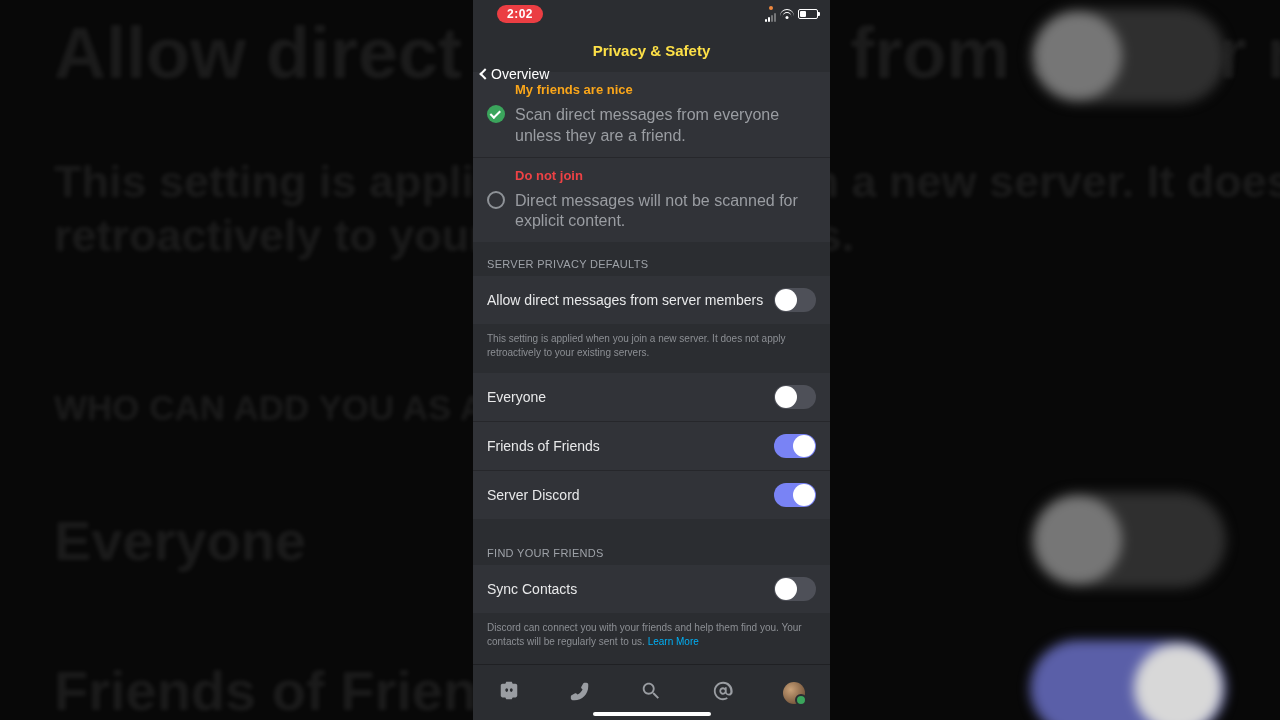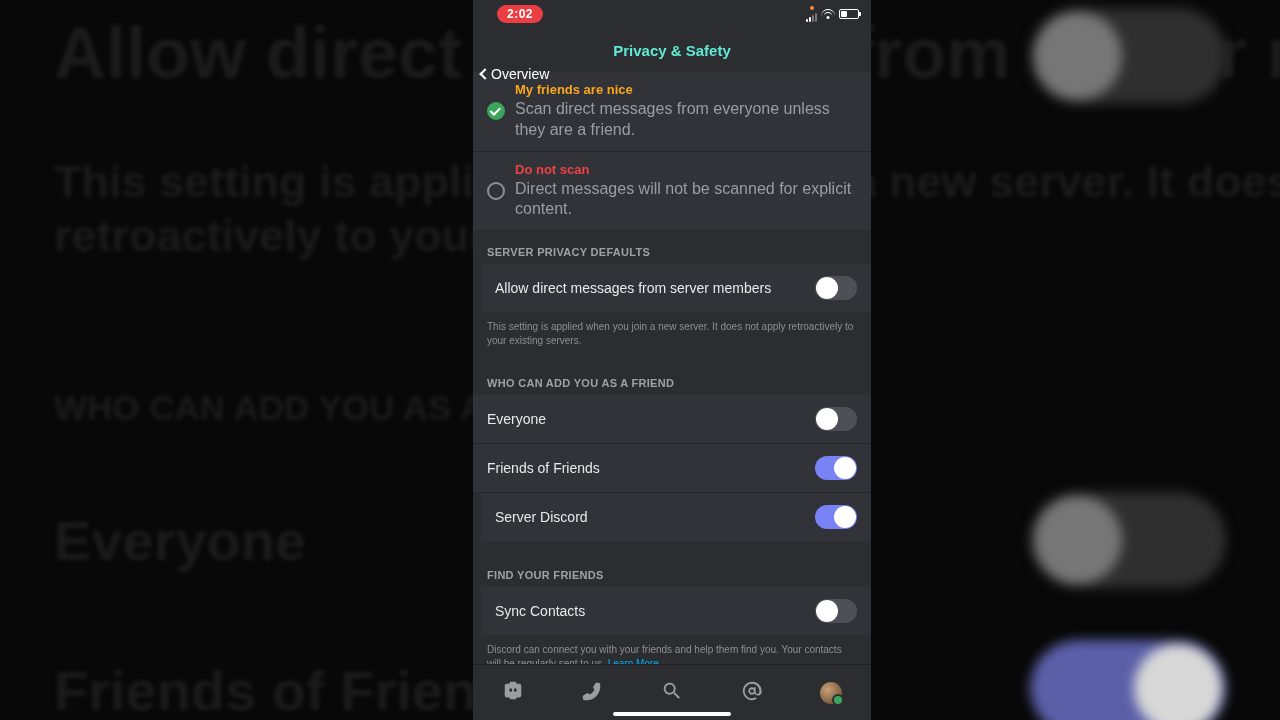--- a/index.html
+++ b/index.html
@@ -5,54 +5,54 @@
   * { margin: 0; padding: 0; box-sizing: border-box; -webkit-font-smoothing: antialiased; }
   html, body { width: 1280px; height: 720px; overflow: hidden; font-family: -apple-system, "Helvetica Neue", Arial, sans-serif; background: #000; color: #dcddde; }
   .bg { position: absolute; inset: 0; background: #080808; overflow: hidden; }
   .bg-text { position: absolute; left: 54px; color: rgba(255,255,255,0.08); font-weight: 600; white-space: nowrap; filter: blur(2px); }
   .bg-title { font-size: 72px; }
   .bg-sub  { font-size: 45px; }
   .bg-sec  { font-size: 35px; }
   .bg-item { font-size: 56px; }
   .bg-toggle { position: absolute; filter: blur(6px); border-radius: 60px; }
   .bg-toggle .knob { position: absolute; width: 88px; height: 88px; border-radius: 50%; background: #767676; }
-  .phone { position: absolute; left: 473px; top: 0; width: 398px; height: 720px; background: #2b2d31; display: flex; flex-direction: column; }
+  .phone { position: absolute; left: 473px; top: 0; width: 357px; height: 720px; background: #2b2d31; display: flex; flex-direction: column; }
   .status-bar { height: 28px; flex: none; display: flex; align-items: center; justify-content: space-between; padding: 0 12px 0 24px; font-size: 12px; color: #fff; }
   .rec-pill { background: #eb3e43; padding: 2px 10px; border-radius: 11px; font-weight: 600; font-size: 12px; letter-spacing: 0.5px; }
   .status-right { display: flex; align-items: center; gap: 4px; }
   .dot-orange { width: 4px; height: 4px; border-radius: 50%; background: #f0883e; margin-bottom: 2px; }
   .signal { display: flex; align-items: flex-end; gap: 1px; height: 10px; }
   .signal span { width: 2px; background: #fff; border-radius: 1px; }
   .signal span:nth-child(1){height:3px}
   .signal span:nth-child(2){height:5px}
   .signal span:nth-child(3){height:7px;opacity:.35}
   .signal span:nth-child(4){height:9px;opacity:.35}
   .battery { width: 20px; height: 10px; border: 1px solid #fff; border-radius: 2px; position: relative; }
   .battery::after { content:""; position:absolute; right:-3px; top:2px; width:2px; height:4px; background:#fff; border-radius:0 1px 1px 0; }
   .battery .fill { position:absolute; left:1px; top:1px; bottom:1px; width:35%; background:#fff; border-radius:1px; }
   .nav-bar { height: 44px; flex:none; display:flex; align-items:center; position:relative; }
   .back { position:absolute; left:8px; display:flex; align-items:center; gap:2px; color:#fff; font-size:14px;margin-top:48px; }
   .chev { width:8px; height:8px; border-left:2px solid #fff; border-bottom:2px solid #fff; transform: rotate(45deg); }
-  .nav-title { margin:0 auto; font-size:15px; font-weight:700; color:#5eead4; }
+  .nav-title { margin:0 auto; font-size:15px; font-weight:700; color:#fde047; }
   .scroll { flex:1; overflow:hidden; }
   .row { background:#313338; padding:10px 14px; border-bottom:1px solid #26272b; display:flex; align-items:center; gap:10px; }
   .row:last-of-type { border-bottom:none; }
   .radio { width:18px; height:18px; border-radius:50%; flex:none; display:flex; align-items:center; justify-content:center; }
   .radio.selected { background:#3ba55c; }
   .radio.selected::after { content:""; width:8px; height:4px; border-left:2px solid #fff; border-bottom:2px solid #fff; transform:rotate(-45deg) translate(0,-1px); }
   .radio.unselected { border:2px solid #8e9297; }
-  .opt-texts { display:flex; flex-direction:column; gap:2px; }
+  .opt-texts { display:flex; flex-direction:column; gap:8px; }
   .opt-title { font-size:13px; font-weight:600; }
   .opt-title.warn { color:#faa61a; }
   .opt-title.danger { color:#ed4245; }
   .opt-sub { font-size:16px; color:#9a9da2; line-height:1.3; }
   .section-desc { padding:8px 14px 14px; font-size:10px; color:#8c8f94; line-height:1.35; }
-  .section-header { padding:16px 14px 6px; font-size:11px; font-weight:700; letter-spacing:0.3px; color:#9ea2a8; text-transform:uppercase; }
+  .section-header { padding:16px 14px 6px; font-size:11px; font-weight:400; letter-spacing:0.3px; color:#9ea2a8; text-transform:uppercase; }
   .toggle-row { background:#313338; padding:12px 14px; border-bottom:1px solid #26272b; display:flex; align-items:center; justify-content:space-between; }
-  .toggle-row.noborder { border-bottom:none;margin-left:8px; }
+  .toggle-row.noborder { border-bottom:none; }
   .toggle-label { font-size:14px; color:#e8e9ea; }
   .switch { width:42px; height:24px; border-radius:12px; position:relative; flex:none; }
   .switch .sknob { position:absolute; width:22px; height:22px; border-radius:50%; background:#fff; top:1px; transition:none; }
   .switch.off { background:#4e5058; }
   .switch.off .sknob { left:1px; }
   .switch.on { background:#7983f5; }
   .switch.on .sknob { right:1px; }
   .link { color:#00aff4; }
   .tab-bar { height:56px; flex:none; background:#2b2d31; display:flex; align-items:center; justify-content:space-around; border-top:1px solid #1f2023; position:relative; }
   .tab-bar svg { width:22px; height:22px; fill:#9a9da2; }
@@ -125,36 +125,35 @@
       <div class="radio selected"></div>
       <div class="opt-texts">
         <div class="opt-title warn">My friends are nice</div>
         <div class="opt-sub">Scan direct messages from everyone unless they are a friend.</div>
       </div>
     </div>
 
     <div class="row" style="border-bottom:none">
       <div class="radio unselected"></div>
       <div class="opt-texts">
-        <div class="opt-title danger">Do not scan</div>
+        <div class="opt-title danger">Do not join</div>
         <div class="opt-sub">Direct messages will not be scanned for explicit content.</div>
       </div>
     </div>
 
 
     <div class="section-header">SERVER PRIVACY DEFAULTS</div>
     <div class="toggle-row noborder">
       <div class="toggle-label">Allow direct messages from server members</div>
       <div class="switch off">
           <div class="sknob"></div>
         </div>
     </div>
     <div class="section-desc">This setting is applied when you join a new server. It does not apply retroactively to your existing servers.</div>
 
-    <div class="section-header">WHO CAN ADD YOU AS A FRIEND</div>
     <div class="toggle-row">
       <div class="toggle-label">Everyone</div>
       <div class="switch off">
           <div class="sknob"></div>
         </div>
     </div>
     <div class="toggle-row">
       <div class="toggle-label">Friends of Friends</div>
       <div class="switch on">
           <div class="sknob"></div>

